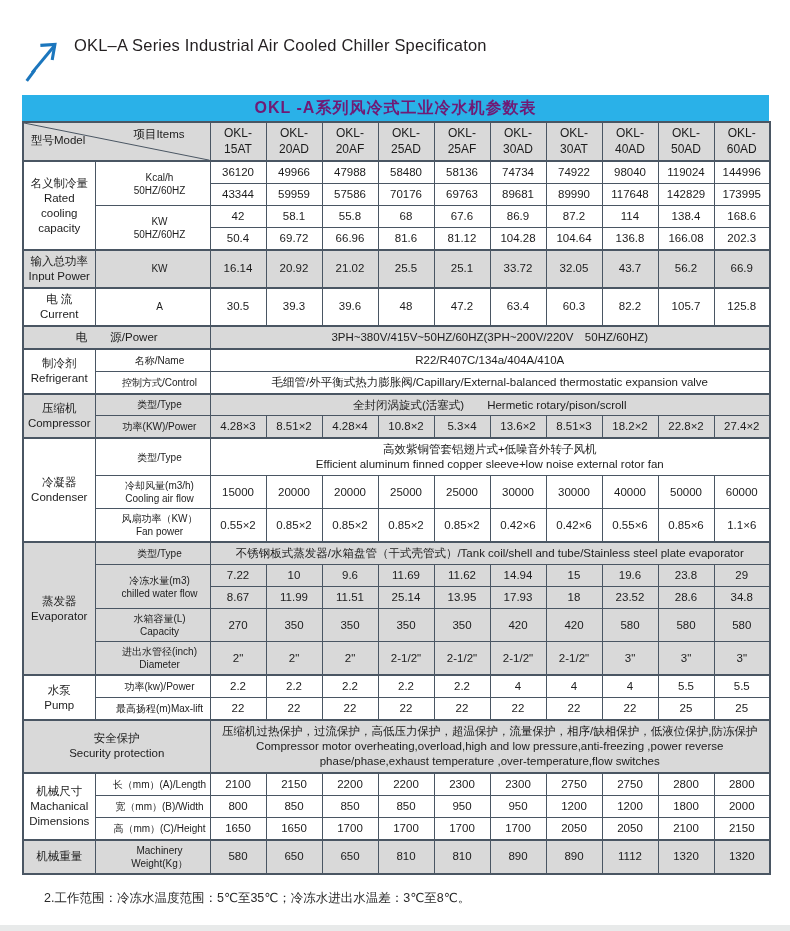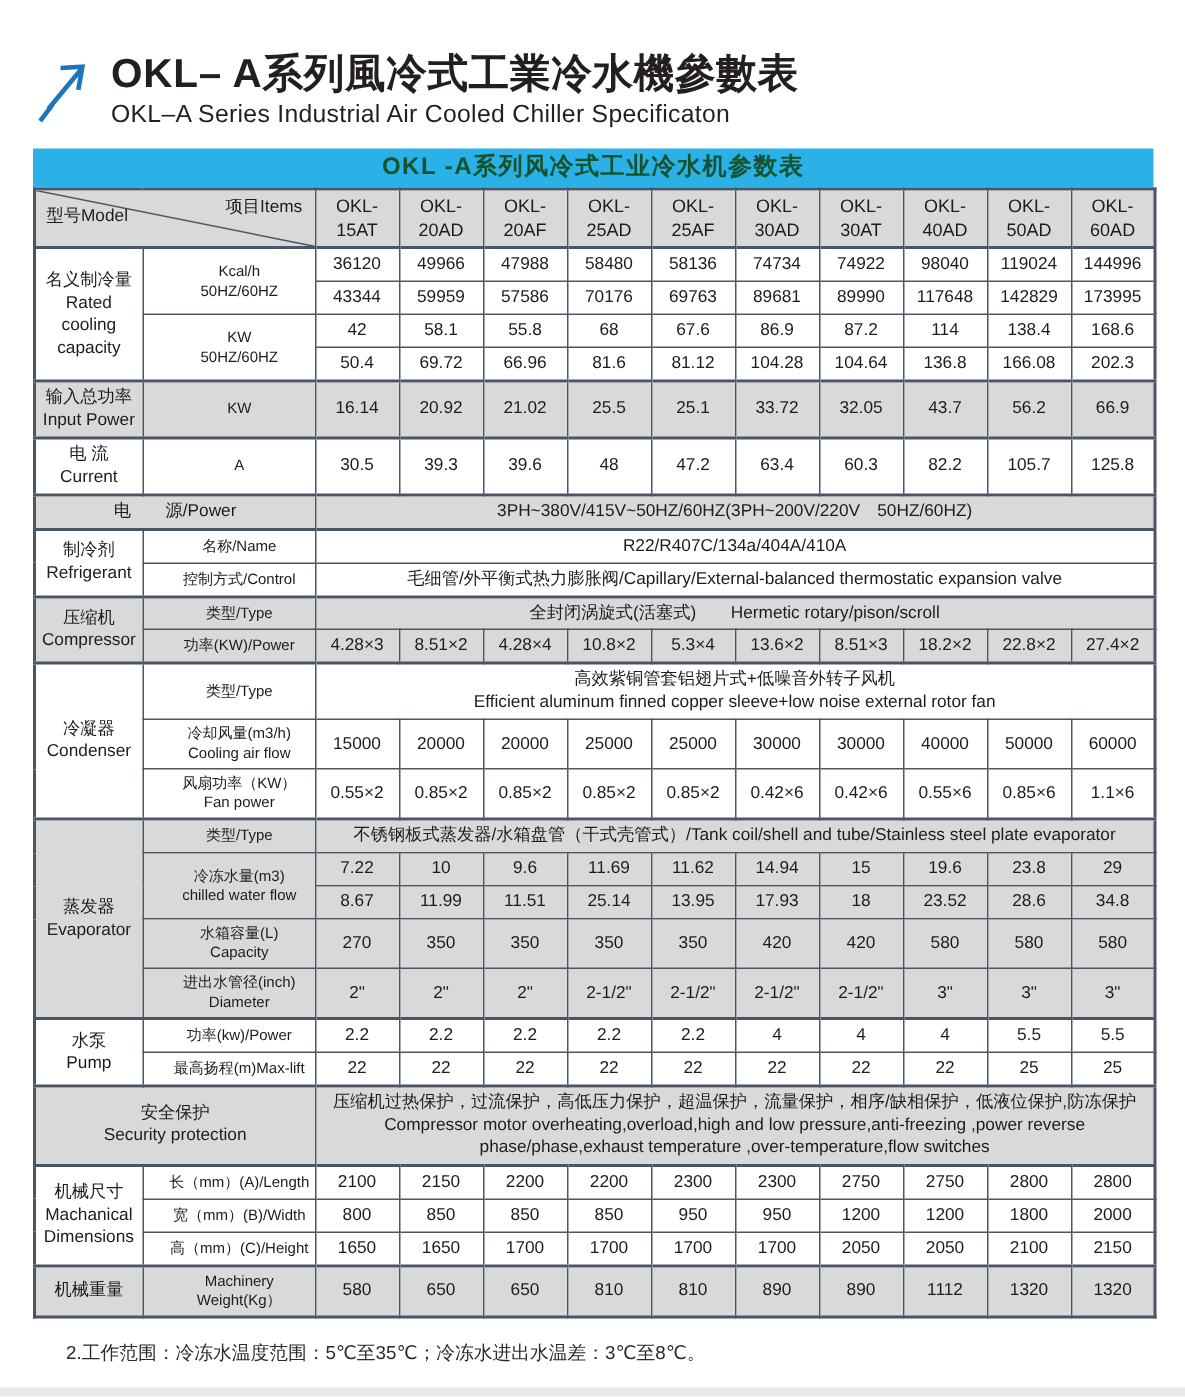--- a/index.html
+++ b/index.html
@@ -19,21 +19,21 @@
   .page{width:790px;height:931px;position:relative;}
   
   .page-header{display:flex;align-items:flex-start;gap:10px;padding:34px 0 0 24px;}
   .logo{width:40px;height:46px;flex:0 0 auto;margin-top:2px;}
   .logo path,.logo line{stroke:var(--arrow);stroke-width:3.4;fill:none;}
   .titles h1{font-size:27px;font-weight:700;letter-spacing:.5px;line-height:1.15;}
   .subtitle{font-size:16.5px;font-weight:400;margin-top:2px;letter-spacing:.2px;}
   
   .table-wrap{margin:13px 0 0 22px;width:747px;}
   .banner{
-    width:747px;height:26px;background:var(--banner);color:#14532d;
+    width:747px;height:26px;background:var(--banner);color:#701a75;
     font-size:16px;font-weight:700;text-align:center;line-height:26px;letter-spacing:1px;
   }
   table{border-collapse:collapse;table-layout:fixed;width:747px;border:2px solid var(--border);}
   td{
     border:1px solid var(--border);
     font-size:11.5px;line-height:1.3;text-align:center;vertical-align:middle;
     padding:3px 2px;height:16px;overflow:hidden;color:#1c1c1c;
   }
   tr.shaded td{background:var(--shade);}
   tr.sec-start td{border-top-width:2px;}
@@ -41,40 +41,39 @@
   .header-row td{height:30px;font-weight:400;}
   .model-h{font-size:12px;}
   .label-cell{font-size:11.5px;}
   .item-cell{font-size:10px;padding-left:16px;}
   .span-cell{font-size:11.5px;padding:3px 6px;}
   .val{font-size:11.5px;}
   .corner{position:relative;padding:0;height:30px;}
   .corner .diag{position:absolute;inset:0;width:100%;height:100%;}
   .corner .diag line{stroke:var(--border);stroke-width:1;}
   .corner .c-model{position:absolute;left:7px;bottom:12px;font-size:11.5px;}
-  .corner .c-items{position:absolute;right:8px;top:4px;font-size:11.5px;}
+  .corner .c-items{position:absolute;right:25px;top:4px;font-size:11.5px;}
   
   .notes{margin:14px 0 0 26px;font-size:12.5px;line-height:1.5;color:#2a2a2a;}
   .ind0{margin-left:0;}
   .ind1{margin-left:18px;}
   .bottom-strip{position:absolute;left:0;bottom:0;width:790px;height:6px;background:var(--strip);}
 </style>
 </head>
 <body>
 
 <div class="page">
 
   <header class="page-header">
     <svg class="logo" viewBox="0 0 44 50" aria-hidden="true">
       <line x1="9" y1="40" x2="33" y2="11"></line>
       <path d="M18 10 L34 9 L31 26"></path>
       <line x1="3" y1="49" x2="12" y2="37"></line>
     </svg>
     <div class="titles">
-      <h1>OKL– A系列風冷式工業冷水機參數表</h1>
       <div class="subtitle">OKL–A Series Industrial Air Cooled Chiller Specificaton</div>
     </div>
   </header>
 
   <div class="table-wrap">
     <div class="banner">OKL -A系列风冷式工业冷水机参数表</div>
     <table id="spec-table">
         <colgroup>
           <col style="width: 72px;">
           <col style="width: 115px;">

